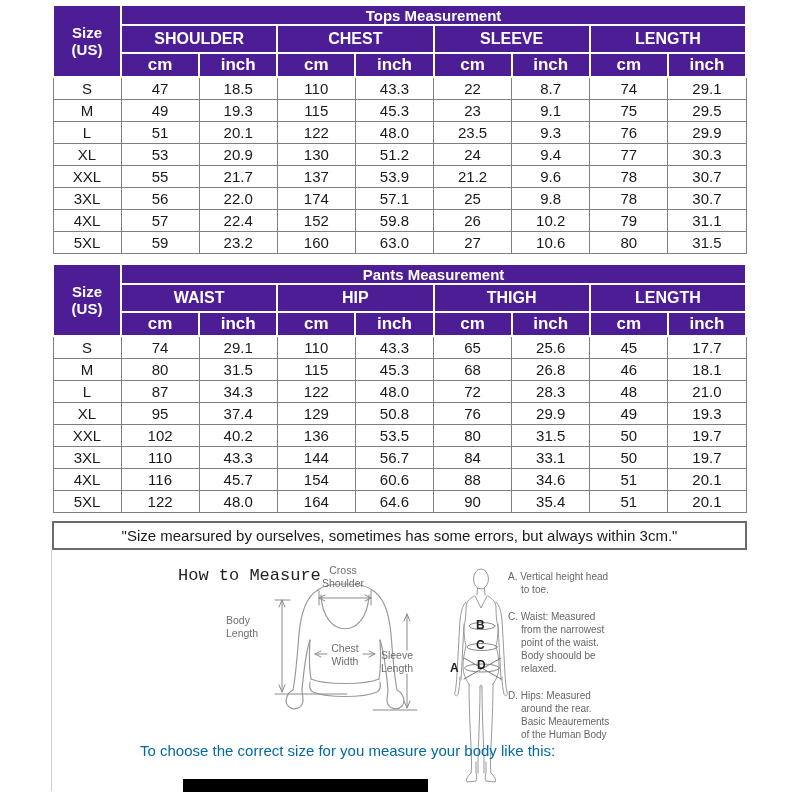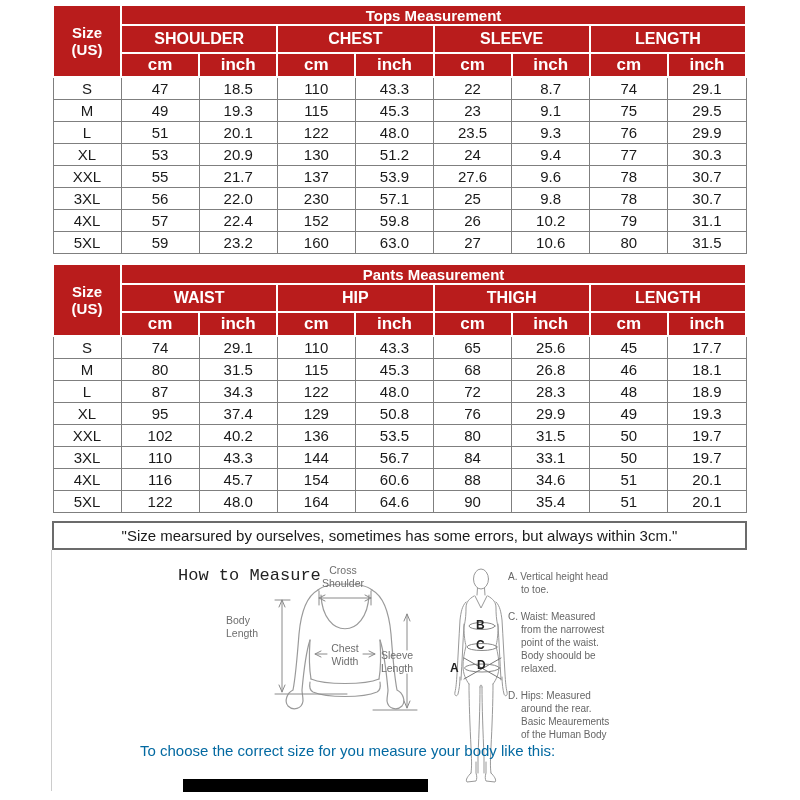--- a/index.html
+++ b/index.html
@@ -10,21 +10,21 @@
   }
   
   table.size-table{
     border-collapse:collapse;table-layout:fixed;width:695px;
     margin-left:52px;
   }
   #tops-table{margin-top:4px;}
   #pants-table{margin-top:9px;}
   .size-table col.c-size{width:68px;}
   .size-table th{
-    background:#b91c1c;color:#fff;font-weight:bold;text-align:center;
+    background:#4c1d95;color:#fff;font-weight:bold;text-align:center;
     border:2px solid #fff;padding:0;
   }
   .size-table td{
     background:#fff;color:#1a1a1a;text-align:center;
     border:1px solid #7f7f7f;padding:0;font-size:15px;height:21px;
   }
   tr.r-title th{height:18px;font-size:15px;}
   tr.r-group th{height:26px;font-size:16px;}
   tr.r-unit  th{height:22px;font-size:17px;}
   th.size-cell{font-size:17px;line-height:1.15;white-space:pre-line;}
@@ -142,31 +142,31 @@
         <td>77</td>
         <td>30.3</td>
       </tr>
 
       <tr>
         <td>XXL</td>
         <td>55</td>
         <td>21.7</td>
         <td>137</td>
         <td>53.9</td>
-        <td>27.6</td>
+        <td>21.2</td>
         <td>9.6</td>
         <td>78</td>
         <td>30.7</td>
       </tr>
 
       <tr>
         <td>3XL</td>
         <td>56</td>
         <td>22.0</td>
-        <td>230</td>
+        <td>174</td>
         <td>57.1</td>
         <td>25</td>
         <td>9.8</td>
         <td>78</td>
         <td>30.7</td>
       </tr>
 
       <tr>
         <td>4XL</td>
         <td>57</td>
@@ -249,21 +249,21 @@
 
       <tr>
         <td>L</td>
         <td>87</td>
         <td>34.3</td>
         <td>122</td>
         <td>48.0</td>
         <td>72</td>
         <td>28.3</td>
         <td>48</td>
-        <td>18.9</td>
+        <td>21.0</td>
       </tr>
 
       <tr>
         <td>XL</td>
         <td>95</td>
         <td>37.4</td>
         <td>129</td>
         <td>50.8</td>
         <td>76</td>
         <td>29.9</td>

